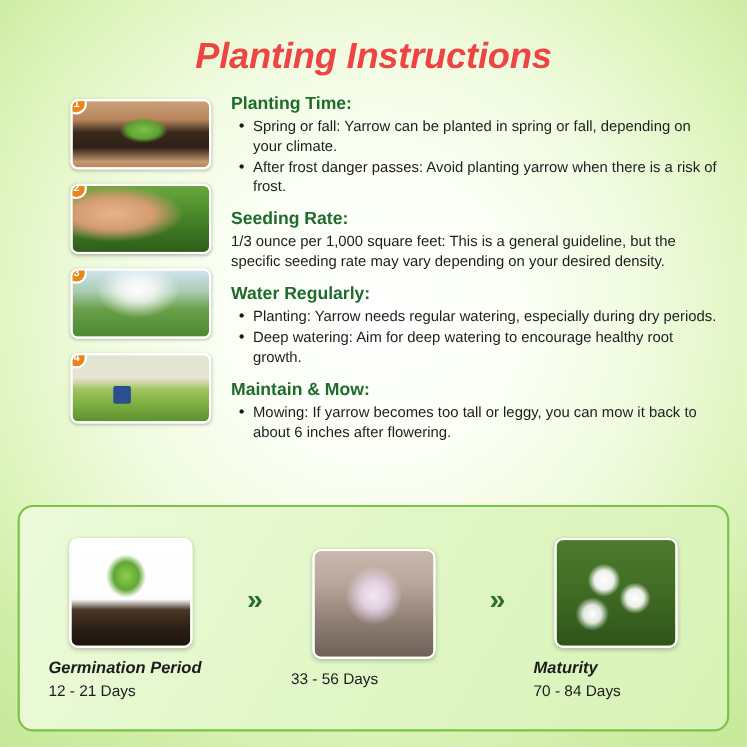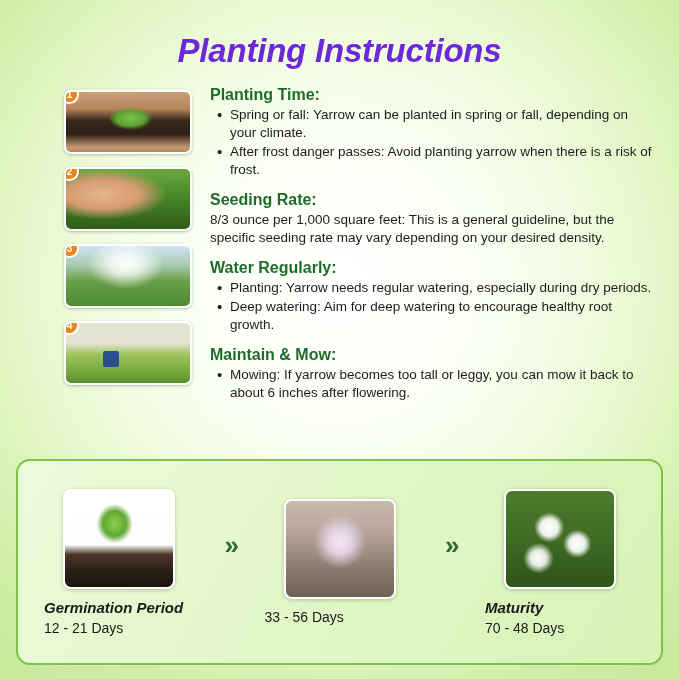--- a/index.html
+++ b/index.html
@@ -11,21 +11,21 @@
   body {
     background:
       radial-gradient(circle at 50% 42%, #ffffff 0%, #fbfff5 26%, #f0fbdf 48%, #dff5bf 68%, #cfeda6 84%, #c6e99a 100%);
     position: relative;
     overflow: hidden;
   }
 
   
   .title {
     text-align: center;
-    color: #6d28d9;
+    color: #ef4444;
     font-size: 33px;
     font-weight: bold;
     font-style: italic;
     letter-spacing: -0.2px;
     margin: 32px 0 12px 0;
   }
 
   
   .main {
     display: flex;
@@ -223,21 +223,21 @@
 
   <div class="text-col">
 
     <div class="sec-head">Planting Time:</div>
     <ul class="bullets">
       <li>Spring or fall: Yarrow can be planted in spring or fall, depending on your climate.</li>
       <li>After frost danger passes: Avoid planting yarrow when there is a risk of frost.</li>
     </ul>
 
     <div class="sec-head sp">Seeding Rate:</div>
-    <p class="para">8/3 ounce per 1,000 square feet: This is a general guideline, but the specific seeding rate may vary depending on your desired density.</p>
+    <p class="para">1/3 ounce per 1,000 square feet: This is a general guideline, but the specific seeding rate may vary depending on your desired density.</p>
 
     <div class="sec-head sp">Water Regularly:</div>
     <ul class="bullets">
       <li>Planting: Yarrow needs regular watering, especially during dry periods.</li>
       <li>Deep watering: Aim for deep watering to encourage healthy root growth.</li>
     </ul>
 
     <div class="sec-head sp">Maintain &amp; Mow:</div>
     <ul class="bullets">
       <li>Mowing: If yarrow becomes too tall or leggy, you can mow it back to about 6 inches after flowering.</li>
@@ -259,16 +259,16 @@
   <div class="stage">
     <div class="stage-img img-bud"></div>
     <div class="stage-days">33 - 56 Days</div>
   </div>
 
   <div class="arrow">»</div>
 
   <div class="stage">
     <div class="stage-img img-mature"></div>
     <div class="stage-name">Maturity</div>
-    <div class="stage-days">70 - 48 Days</div>
+    <div class="stage-days">70 - 84 Days</div>
   </div>
 
 </div>
 
 </body></html>

